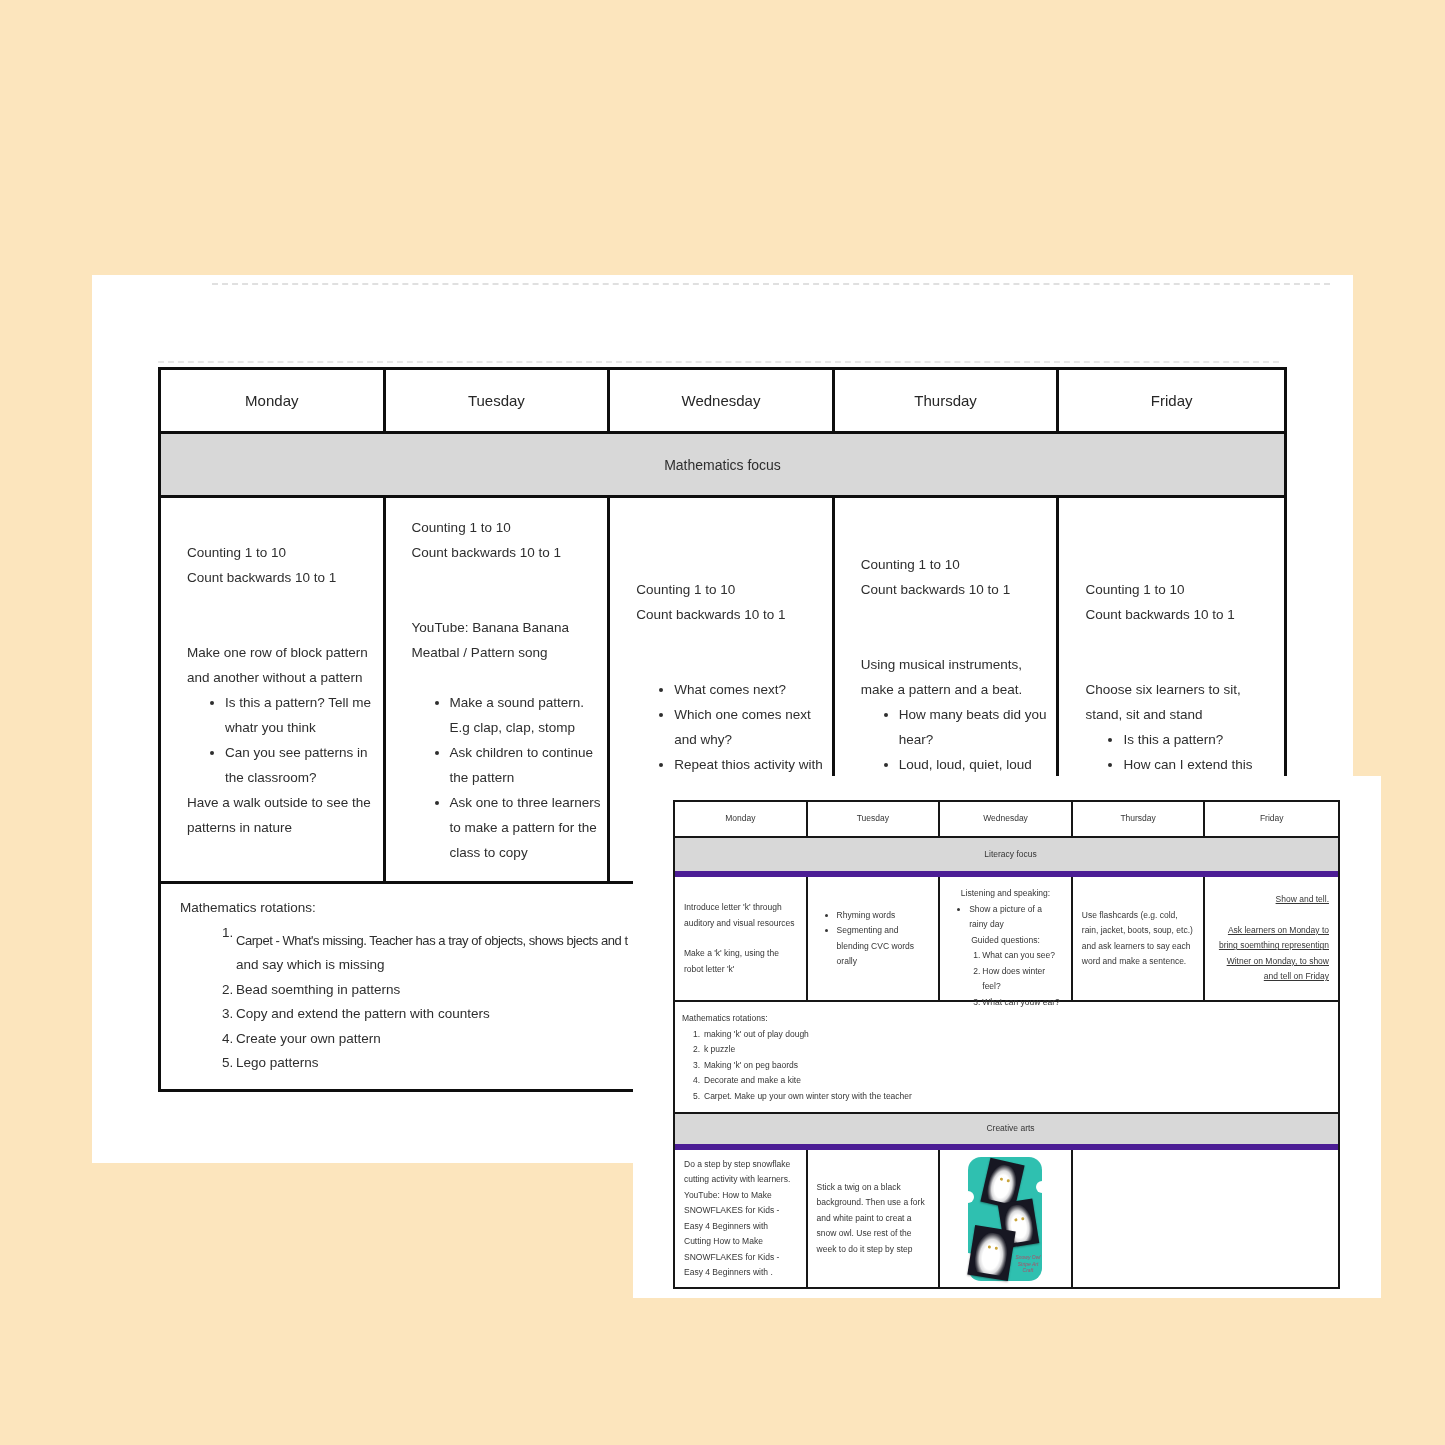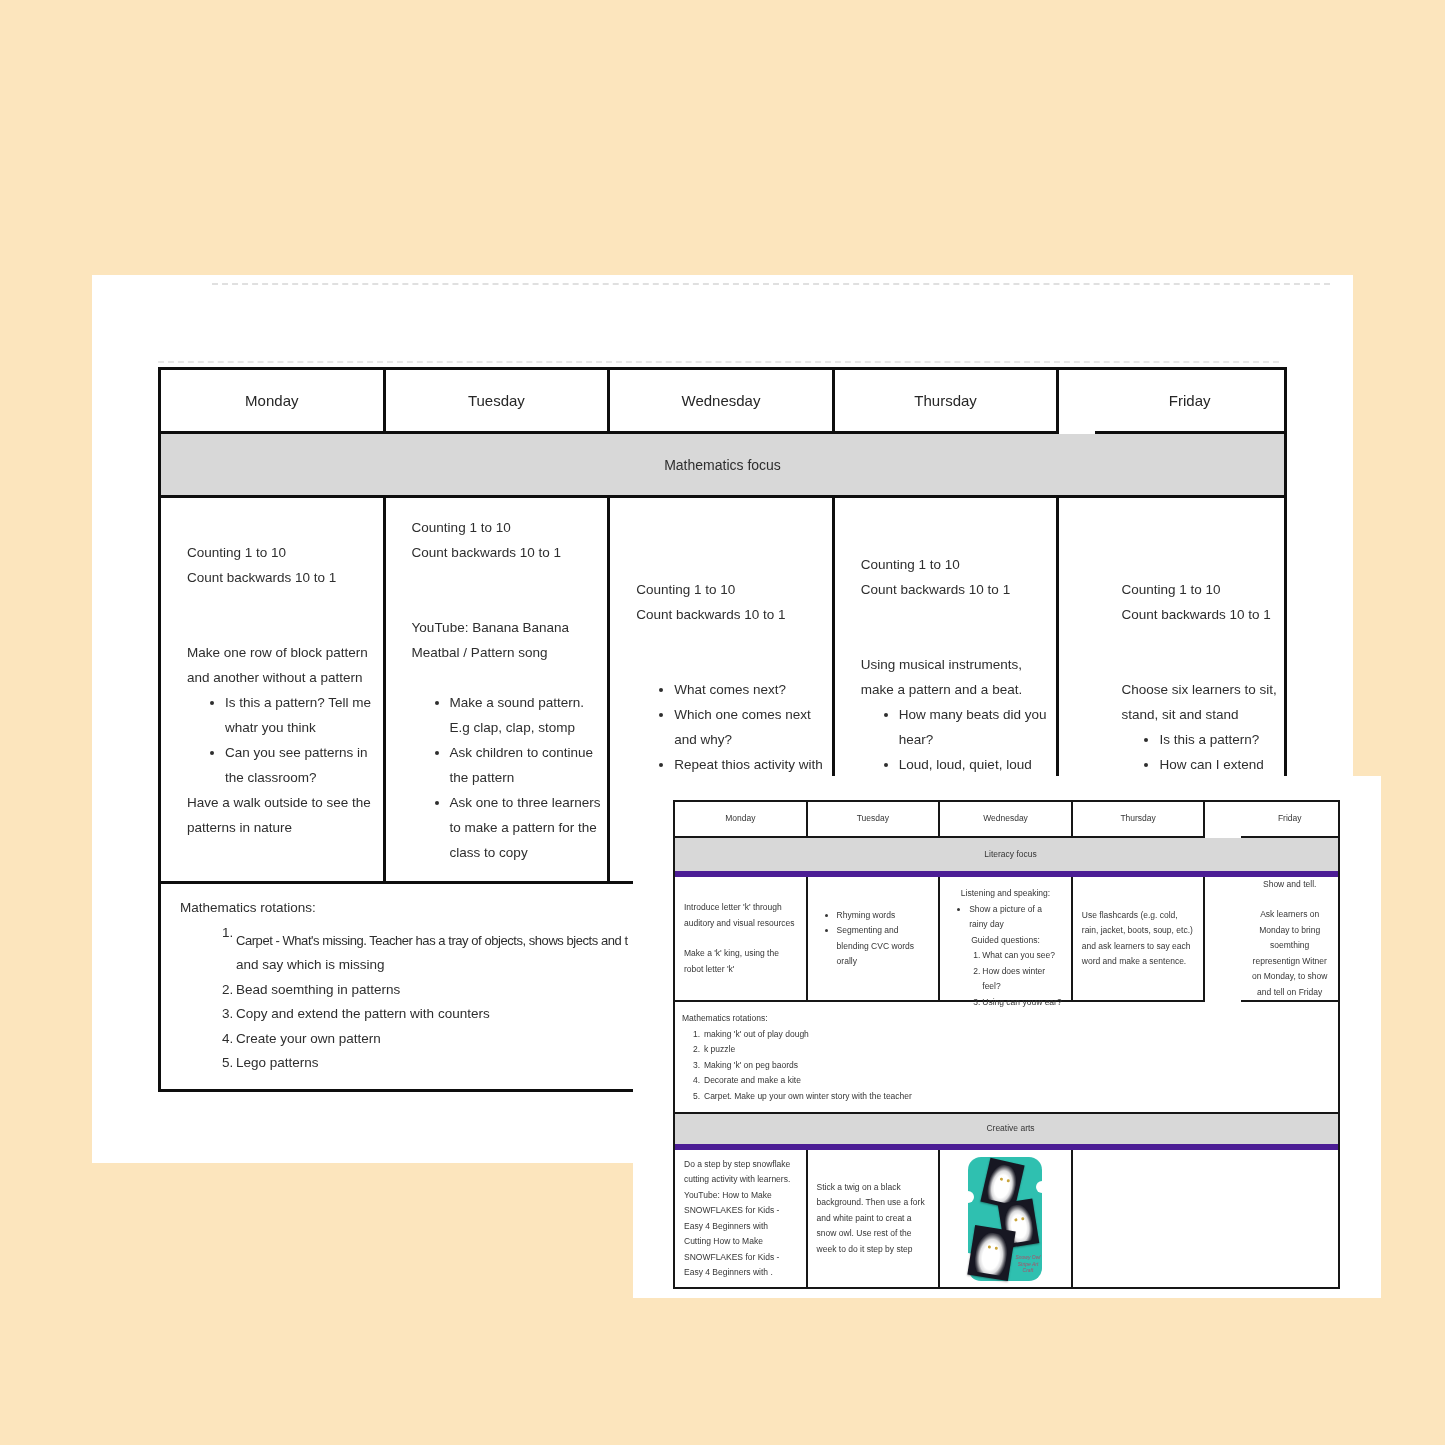--- a/index.html
+++ b/index.html
@@ -36,21 +36,21 @@
   .bsec {
     grid-column: 1 / -1; background: #d8d8d8; border-bottom: 3px solid #0e0e0e;
     display: flex; align-items: center; justify-content: center; font-size: 14px;
   }
   .bcell {
     border-right: 3px solid #0e0e0e; border-bottom: 3px solid #0e0e0e;
     padding: 0 6px 0 26px;
     display: flex; flex-direction: column; justify-content: center;
     font-size: 13.5px; line-height: 25px;
   }
-  .last { border-right: none !important; margin-left: 36px; }
+  .last { border-right: none !important; }
   .bcell p { margin: 0; }
   .g50 { height: 50px; flex: none; }
   .g25 { height: 25px; flex: none; }
   .g15 { height: 15px; flex: none; }
   .bcell ul { list-style: disc; margin: 0; padding-left: 38px; }
   .brot {
     grid-column: 1 / -1;
     padding: 12px 0 0 19px;
     font-size: 13.5px; line-height: 24.5px;
   }
@@ -77,21 +77,21 @@
     grid-column: 1 / -1; background: #d8d8d8; border-bottom: 6px solid #4c1d95;
     display: flex; align-items: center; justify-content: center; padding-left: 8px;
   }
   .fcell {
     border-right: 2px solid #161616; border-bottom: 2px solid #161616;
     padding: 4px 9px;
     display: flex; flex-direction: column; justify-content: center;
   }
   .fcell ul { list-style: disc; margin: 0; padding-left: 20px; }
   .fcell.wtop { justify-content: flex-start; padding-top: 9px; align-items: center; }
-  .fcell.ctr { text-align: center; }
+  .fcell.ctr { text-align: right; text-decoration: underline; }
   .qlist { padding-left: 24px; }
   .qrow { display: flex; }
   .qrow .num { flex: none; margin-right: 2px; }
   .frot { grid-column: 1 / -1; border-bottom: 2px solid #161616; padding: 9px 0 0 7px; }
   .fri { margin-left: 11px; display: flex; }
   .fri .num { flex: none; margin-right: 3px; min-width: 8px; }
   .ccell {
     border-right: 2px solid #161616;
     padding: 4px 9px;
     display: flex; flex-direction: column; justify-content: center;
@@ -255,21 +255,21 @@
         <div class="qrow">
           <span class="num">1.</span>
           <span>What can you see?</span>
         </div>
         <div class="qrow">
           <span class="num">2.</span>
           <span>How does winter feel?</span>
         </div>
         <div class="qrow">
           <span class="num">3.</span>
-          <span>Using can youw ear?</span>
+          <span>What can youw ear?</span>
         </div>
       </div>
     </div>
 
     <div class="fcell">
       <p>Use flashcards (e.g. cold, rain, jacket, boots, soup, etc.) and ask learners to say each word and make a sentence.</p>
     </div>
 
     <div class="fcell ctr last">
       <p>Show and tell.</p>

